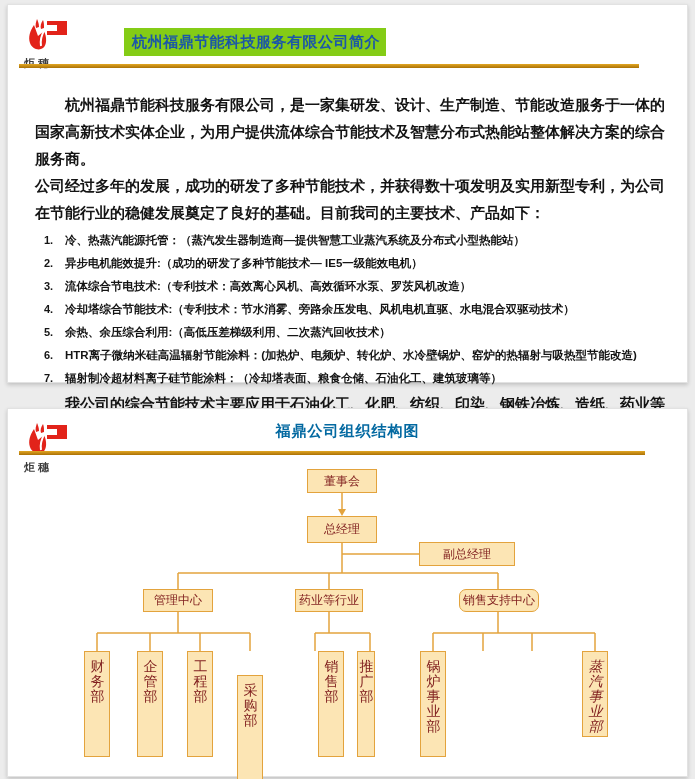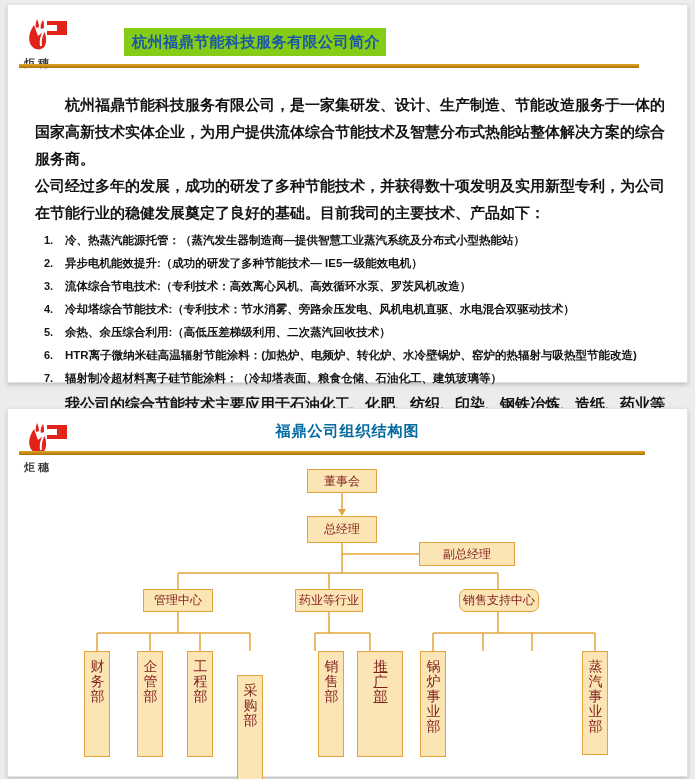--- a/index.html
+++ b/index.html
@@ -166,23 +166,23 @@
       </div>
     <div class="node vnode" style="left:179px;top:190px;width:26px;height:106px;">
       <span>工程部</span>
       </div>
     <div class="node vnode" style="left:229px;top:190px;width:26px;height:106px;margin-top:24px;">
       <span>采购部</span>
       </div>
     <div class="node vnode" style="left:294px;top:190px;width:26px;height:106px;margin-left:16px;">
       <span>销售部</span>
       </div>
-    <div class="node vnode" style="left:349px;top:190px;width:46px;height:106px;text-decoration:underline;">
+    <div class="node vnode" style="left:349px;top:190px;width:18px;height:106px;">
       <span>推广部</span>
       </div>
     <div class="node vnode" style="left:412px;top:190px;width:26px;height:106px;font-family:Liberation Serif, serif;">
       <span>锅炉事业部</span>
       </div>
-    <div class="node vnode" style="left:574px;top:190px;width:26px;height:104px;">
+    <div class="node vnode" style="left:574px;top:190px;width:26px;height:86px;font-style:italic;">
       <span>蒸汽事业部</span>
       </div>
   </div>
 </div>
 
 </body></html>

